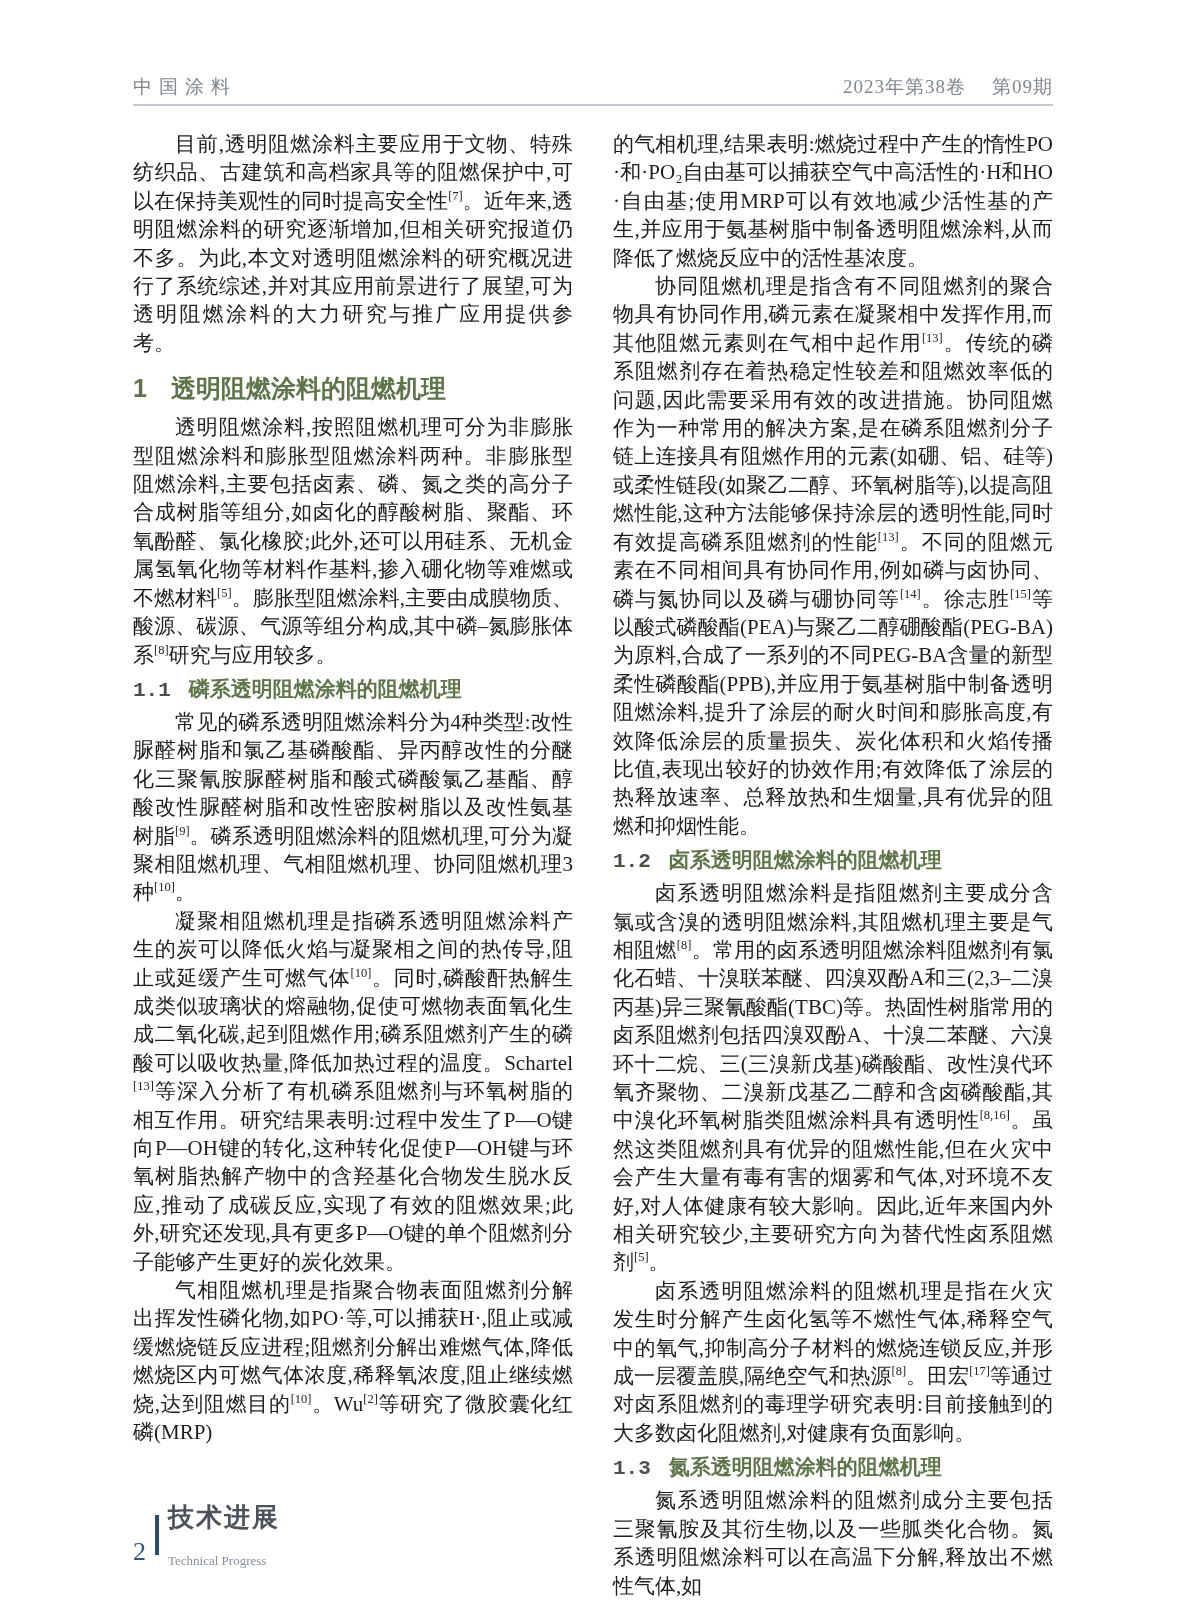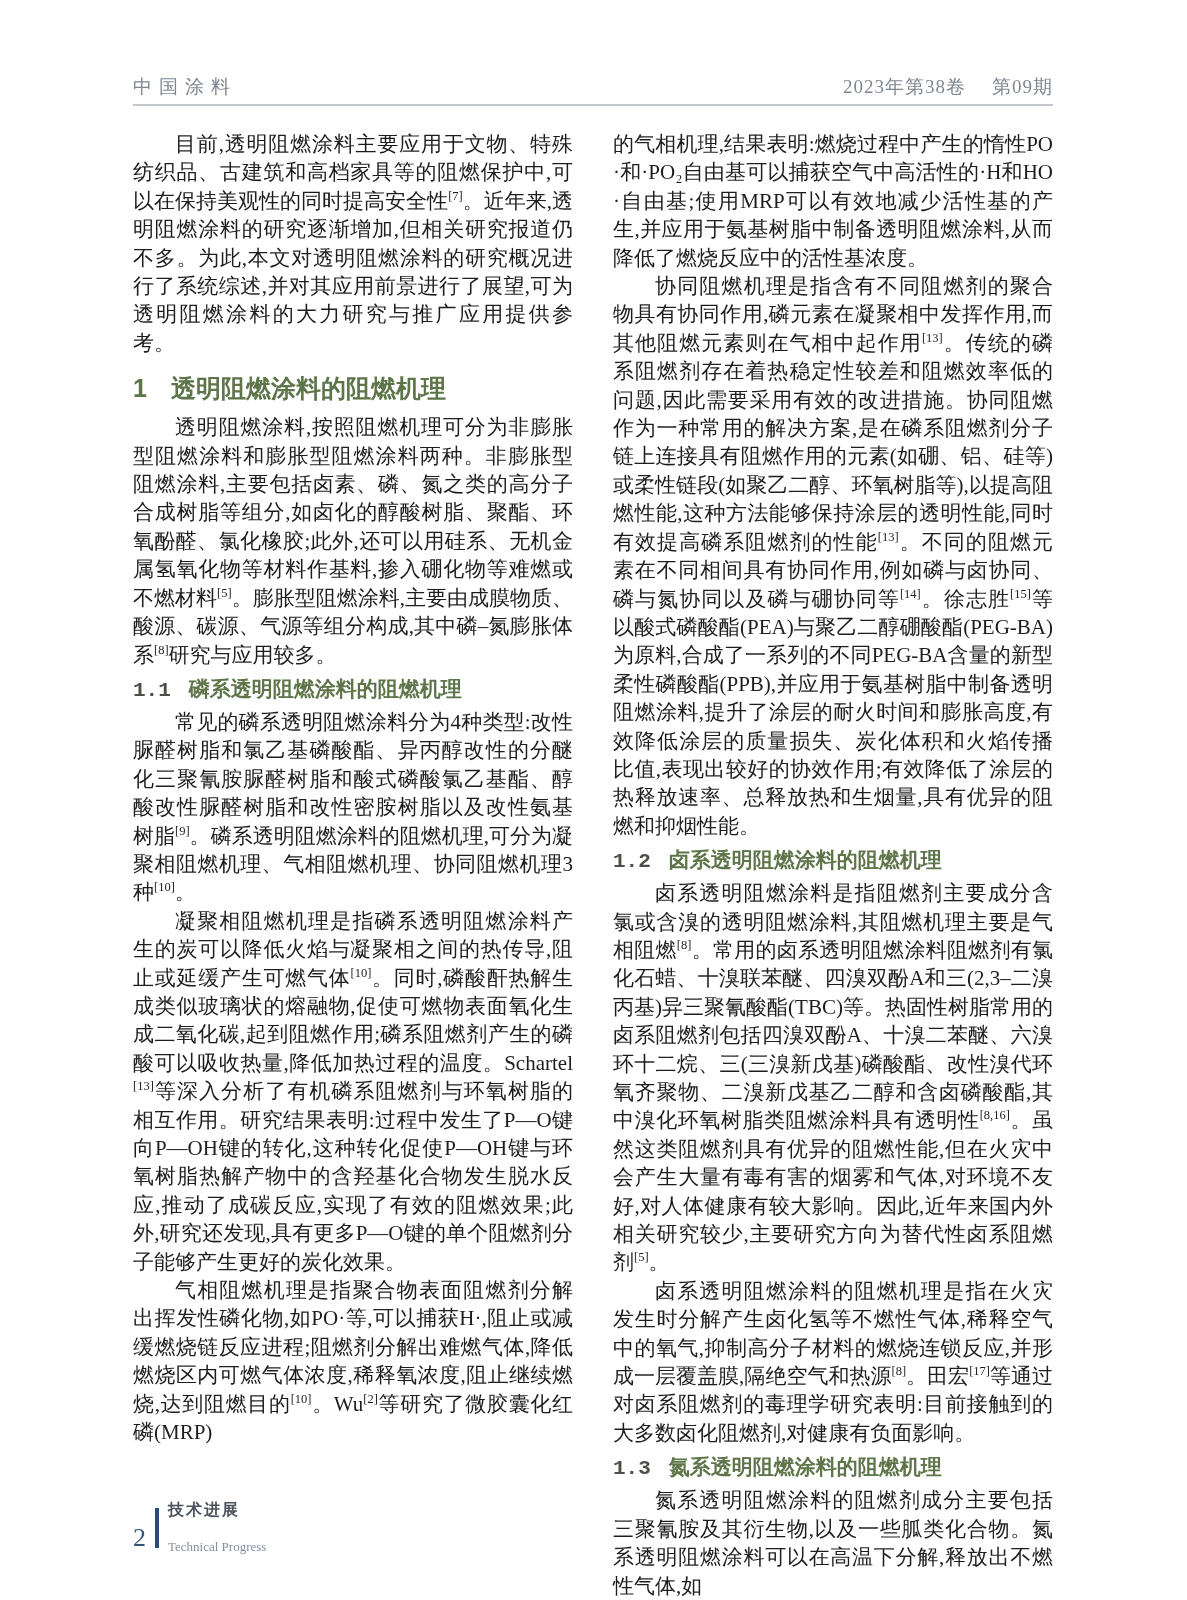--- a/index.html
+++ b/index.html
@@ -63,21 +63,21 @@
     font-size:26px;color:var(--footer-blue,#33567f);
     align-self:flex-end;margin:0 9px 2px 0;
   }
   .footer-bar{
     width:4px;background:var(--footer-bar,#2c4b74);
     margin-right:9px;height:40px;align-self:center;
   }
   .footer-section{display:flex;flex-direction:column;justify-content:center;}
   .sec-cn{
     font-family:Liberation Sans, sans-serif;
-    font-weight:bold;font-size:16px;letter-spacing:2px;
+    font-weight:bold;font-size:26px;letter-spacing:2px;
     color:var(--footer-section,#4c525c);
   }
   .sec-en{
     font-size:13px;color:var(--footer-en,#858e9f);margin-top:18px;
   }
 </style>
 </head>
 <body>
 
 <div class="page" style="--body-text: #1d1d1f; --header-gray: #7f8791; --heading-green: #5d7549; --heading-number: #4a5046; --footer-blue: #33567f; --footer-bar: #2c4b74; --footer-section: #4c525c; --footer-en: #858e9f;">

